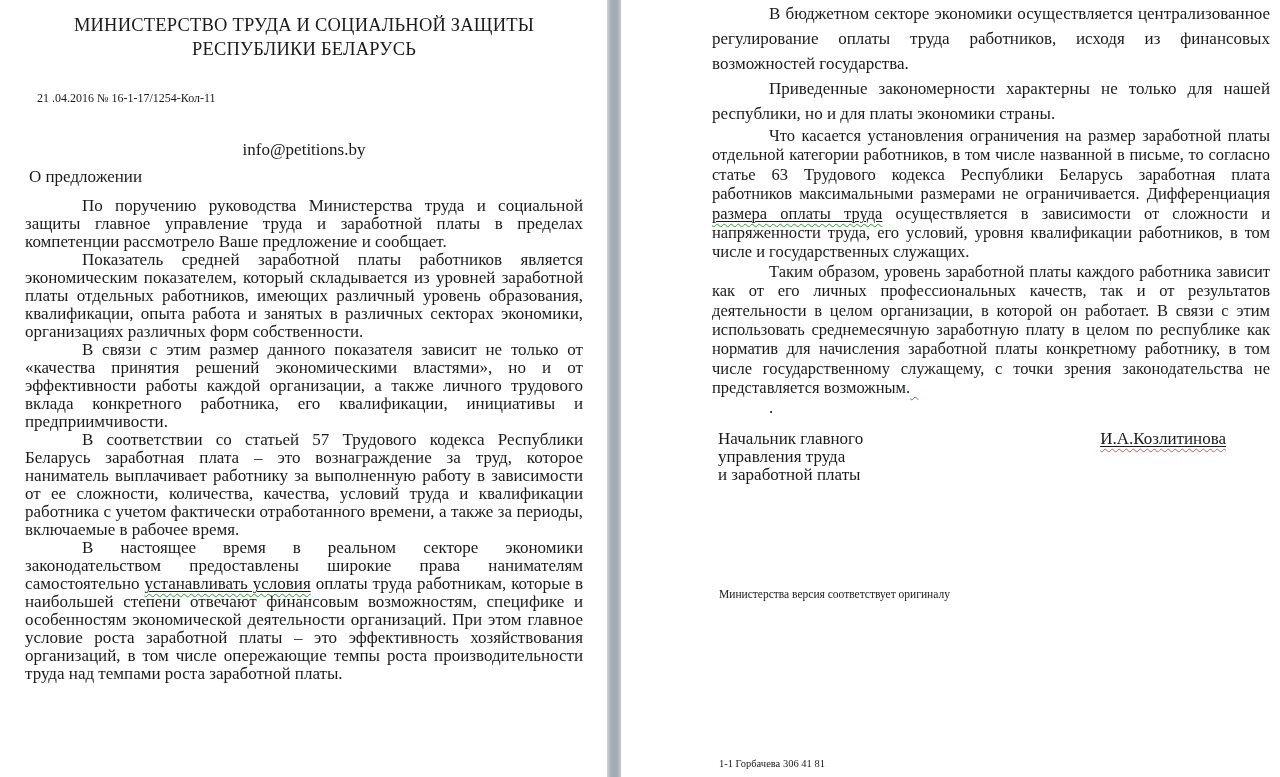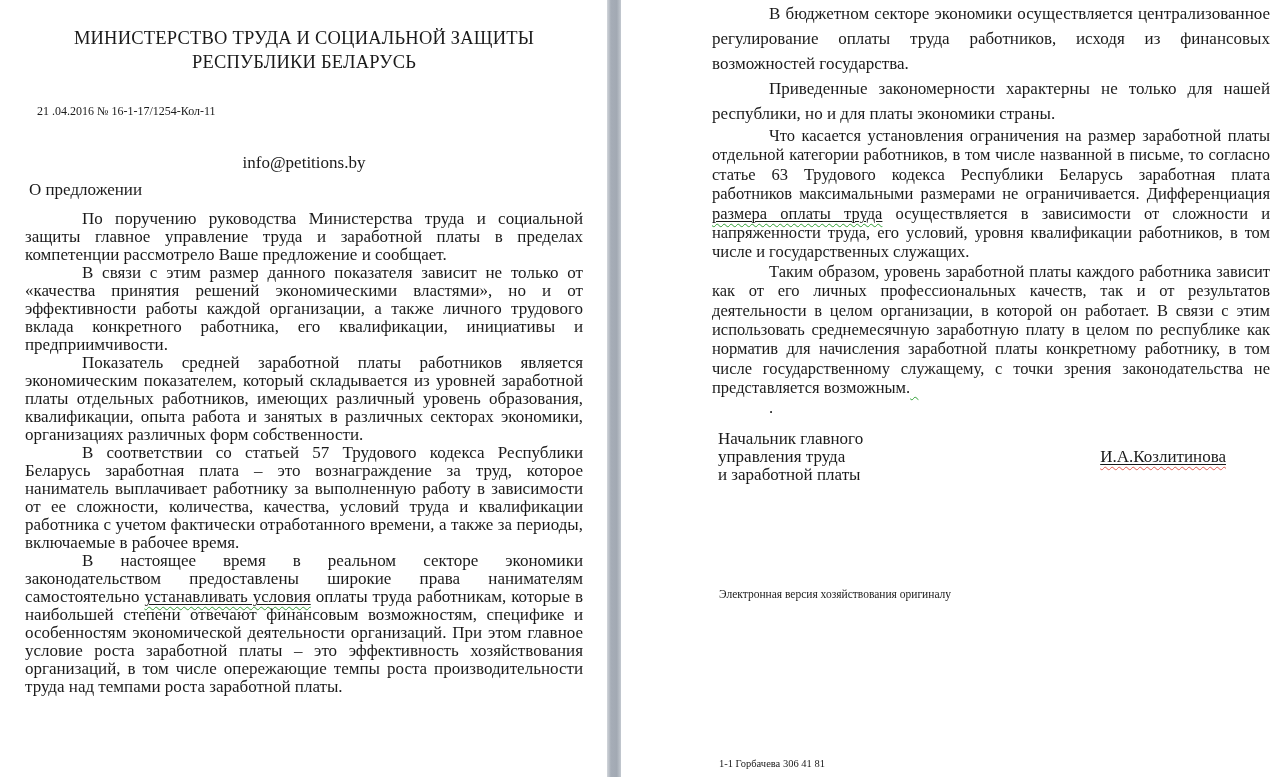--- a/index.html
+++ b/index.html
@@ -4,21 +4,21 @@
 <style>
   * { margin:0; padding:0; box-sizing:border-box; }
   html,body { background:#ffffff; }
   .canvas {
     position:relative; width:1280px; height:777px; overflow:hidden;
     background:#ffffff; color:#1a1a1a;
     font-family:"Liberation Serif","DejaVu Serif",serif;
   }
 
   
-  .page-left { position:absolute; left:25px; top:26px; width:558px; }
+  .page-left { position:absolute; left:25px; top:13px; width:558px; }
   .doc-title { text-align:center; font-size:18.5px; line-height:24px; letter-spacing:.2px; }
   .ref-line  { margin-top:27px; padding-left:12px; font-size:12px; line-height:21px; }
   .addressee { margin-top:30px; text-align:center; font-size:17px; line-height:21px; }
   .subject   { margin-top:6px; padding-left:4px; font-size:17px; line-height:21px; }
   .body-left { margin-top:10px; font-size:17px; line-height:18px; text-align:justify; }
   .body-left p { margin:0; text-indent:57px; }
 
   
   .divider {
     position:absolute; left:607px; top:0; width:14px; height:777px;
@@ -28,21 +28,21 @@
   
   .page-right { position:absolute; left:712px; top:0; width:558px; height:777px; }
   .body-right { position:absolute; top:1px; left:0; width:558px; text-align:justify; }
   .body-right p { margin:0; text-indent:57px;font-family:Liberation Serif, serif; }
   .p-loose { font-size:17px;   line-height:25px; }
   .p-tight { font-size:16.5px; line-height:19.4px; }
   .stray-dot { font-size:16.5px; line-height:19.4px; text-indent:48px; text-align:left; }
 
   .signature {
     position:absolute; top:430px; left:6px; width:552px;
-    display:flex; justify-content:space-between; align-items:center;
+    display:flex; justify-content:space-between; align-items:flex-start;
     font-size:17px; line-height:17.8px;
   }
   .sig-name { padding-right:44px; white-space:nowrap; }
 
   .cert-note { position:absolute; top:587px; left:7px; font-size:11.5px; line-height:14px; }
   .footer-contact { position:absolute; top:757px; left:7px; font-size:10.5px; line-height:13px; }
 
   
   .u { text-decoration-line:underline; text-decoration-thickness:1px; text-underline-offset:2px; }
   .wavy-g { text-decoration-line:underline; text-decoration-style:wavy; text-decoration-color:#2f9e33; text-decoration-thickness:1px; text-underline-offset:4px; }
@@ -61,22 +61,22 @@
     </div>
 
     <div class="ref-line">21 .04.2016 № 16-1-17/1254-Кол-11</div>
 
     <div class="addressee">info@petitions.by</div>
 
     <div class="subject">О предложении</div>
 
     <div class="body-left">
       <p>По поручению руководства Министерства труда и социальной защиты главное управление труда и заработной платы в пределах компетенции рассмотрело Ваше предложение и сообщает.</p>
+      <p>Показатель средней заработной платы работников является экономическим показателем, который складывается из уровней заработной платы отдельных работников, имеющих различный уровень образования, квалификации, опыта работа и занятых в различных секторах экономики, организациях различных форм собственности.</p>
       <p>В связи с этим размер данного показателя зависит не только от «качества принятия решений экономическими властями», но и от эффективности работы каждой организации, а также личного трудового вклада конкретного работника, его квалификации, инициативы и предприимчивости.</p>
-      <p>Показатель средней заработной платы работников является экономическим показателем, который складывается из уровней заработной платы отдельных работников, имеющих различный уровень образования, квалификации, опыта работа и занятых в различных секторах экономики, организациях различных форм собственности.</p>
       <p>В соответствии со статьей 57 Трудового кодекса Республики Беларусь заработная плата – это вознаграждение за труд, которое наниматель выплачивает работнику за выполненную работу в зависимости от ее сложности, количества, качества, условий труда и квалификации работника с учетом фактически отработанного времени, а также за периоды, включаемые в рабочее время.</p>
       <p><span>В настоящее время в реальном секторе экономики законодательством предоставлены широкие права нанимателям самостоятельно </span><span class="u"><span class="wavy-g">устанавливать условия</span></span><span> оплаты труда работникам, которые в наибольшей степени отвечают финансовым возможностям, специфике и особенностям экономической деятельности организаций. При этом главное условие роста заработной платы – это эффективность хозяйствования организаций, в том числе опережающие темпы роста производительности труда над темпами роста заработной платы.</span></p>
     </div>
   </div>
 
   <div class="divider"></div>
 
   <div class="page-right">
     <div class="body-right">
       <p class="p-loose">В бюджетном секторе экономики осуществляется централизованное регулирование оплаты труда работников, исходя из финансовых возможностей государства.</p>
@@ -88,18 +88,18 @@
 
     <div class="signature">
       <div>
         <div>Начальник главного</div>
         <div>управления труда</div>
         <div>и заработной платы</div>
       </div>
       <div class="sig-name u"><span class="wavy-r">И.А.Козлитинова</span></div>
     </div>
 
-    <div class="cert-note">Электронная версия хозяйствования оригиналу</div>
+    <div class="cert-note">Министерства версия соответствует оригиналу</div>
 
     <div class="footer-contact">1-1 Горбачева 306 41 81</div>
   </div>
 
 </div>
 
 </body></html>

